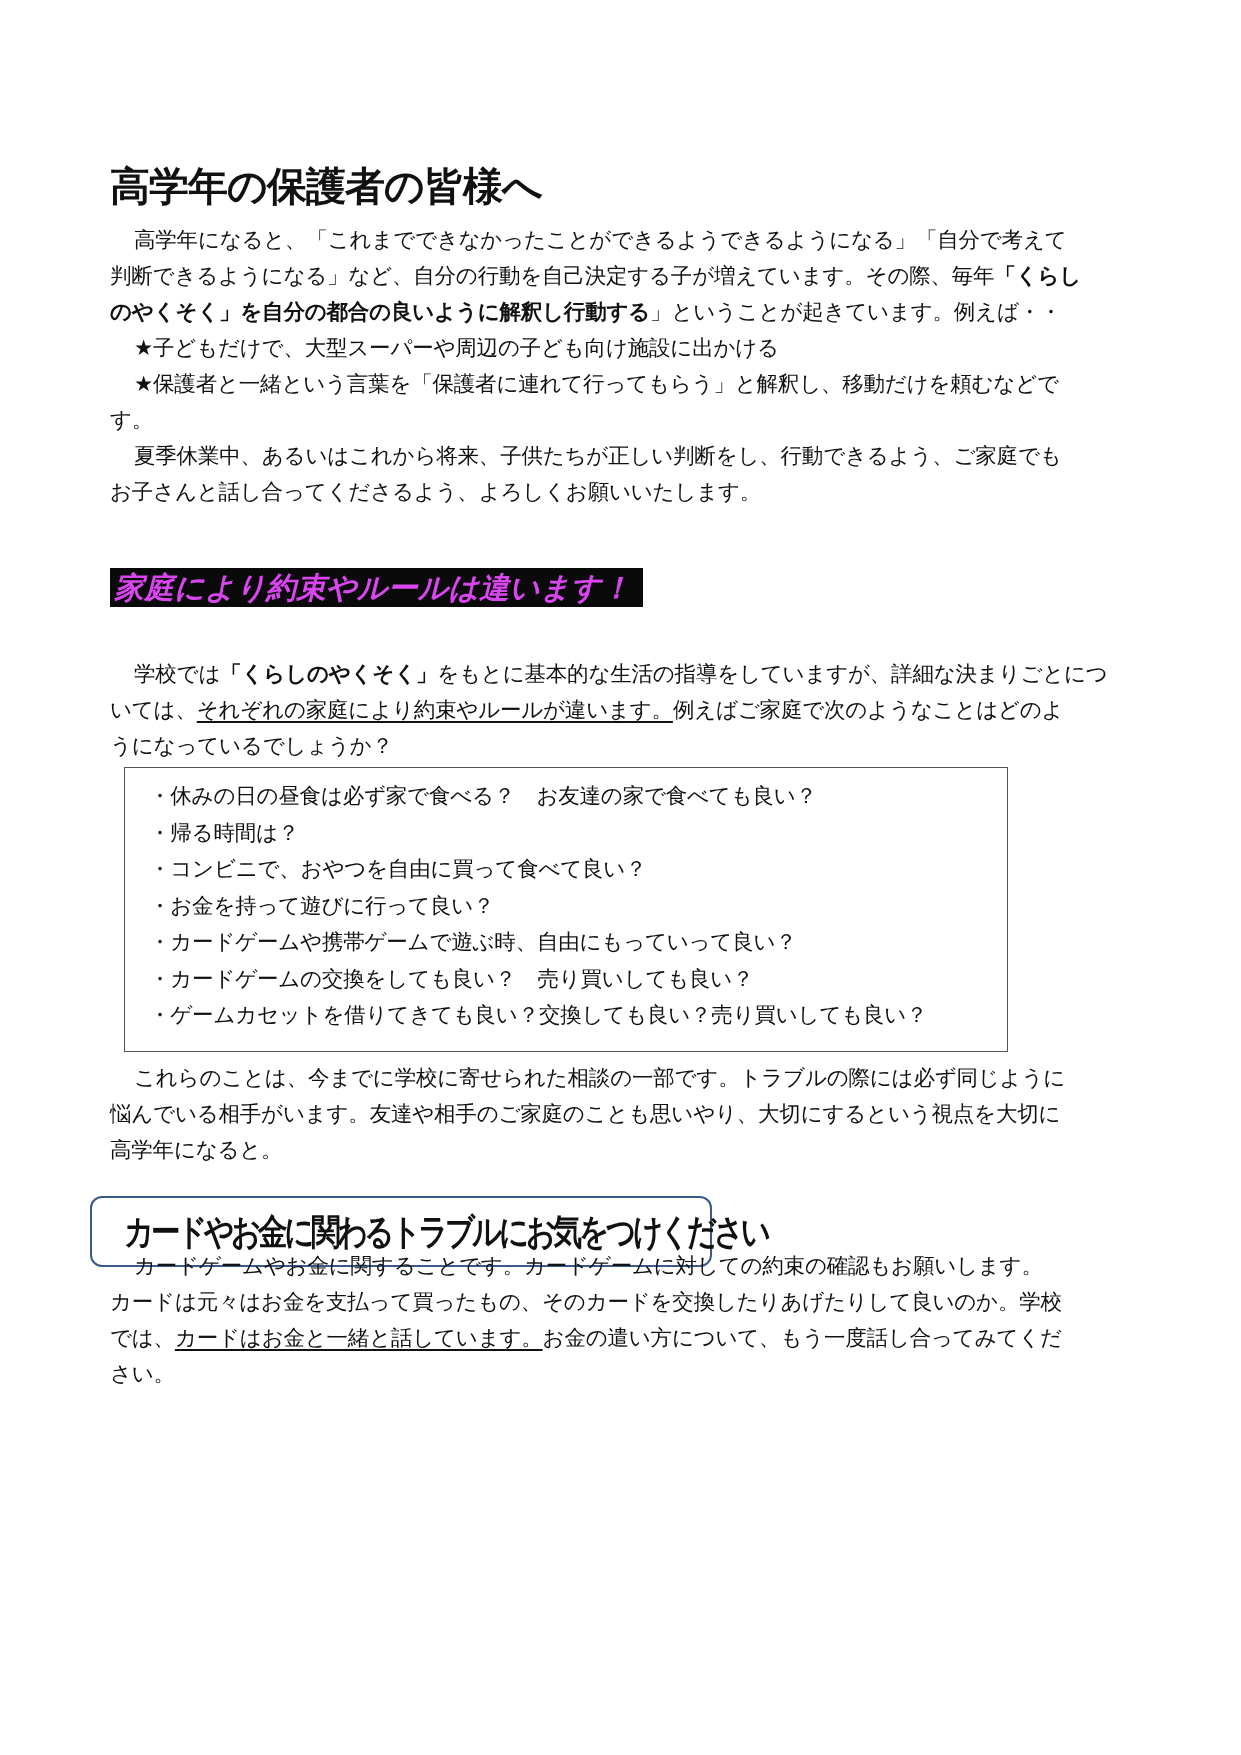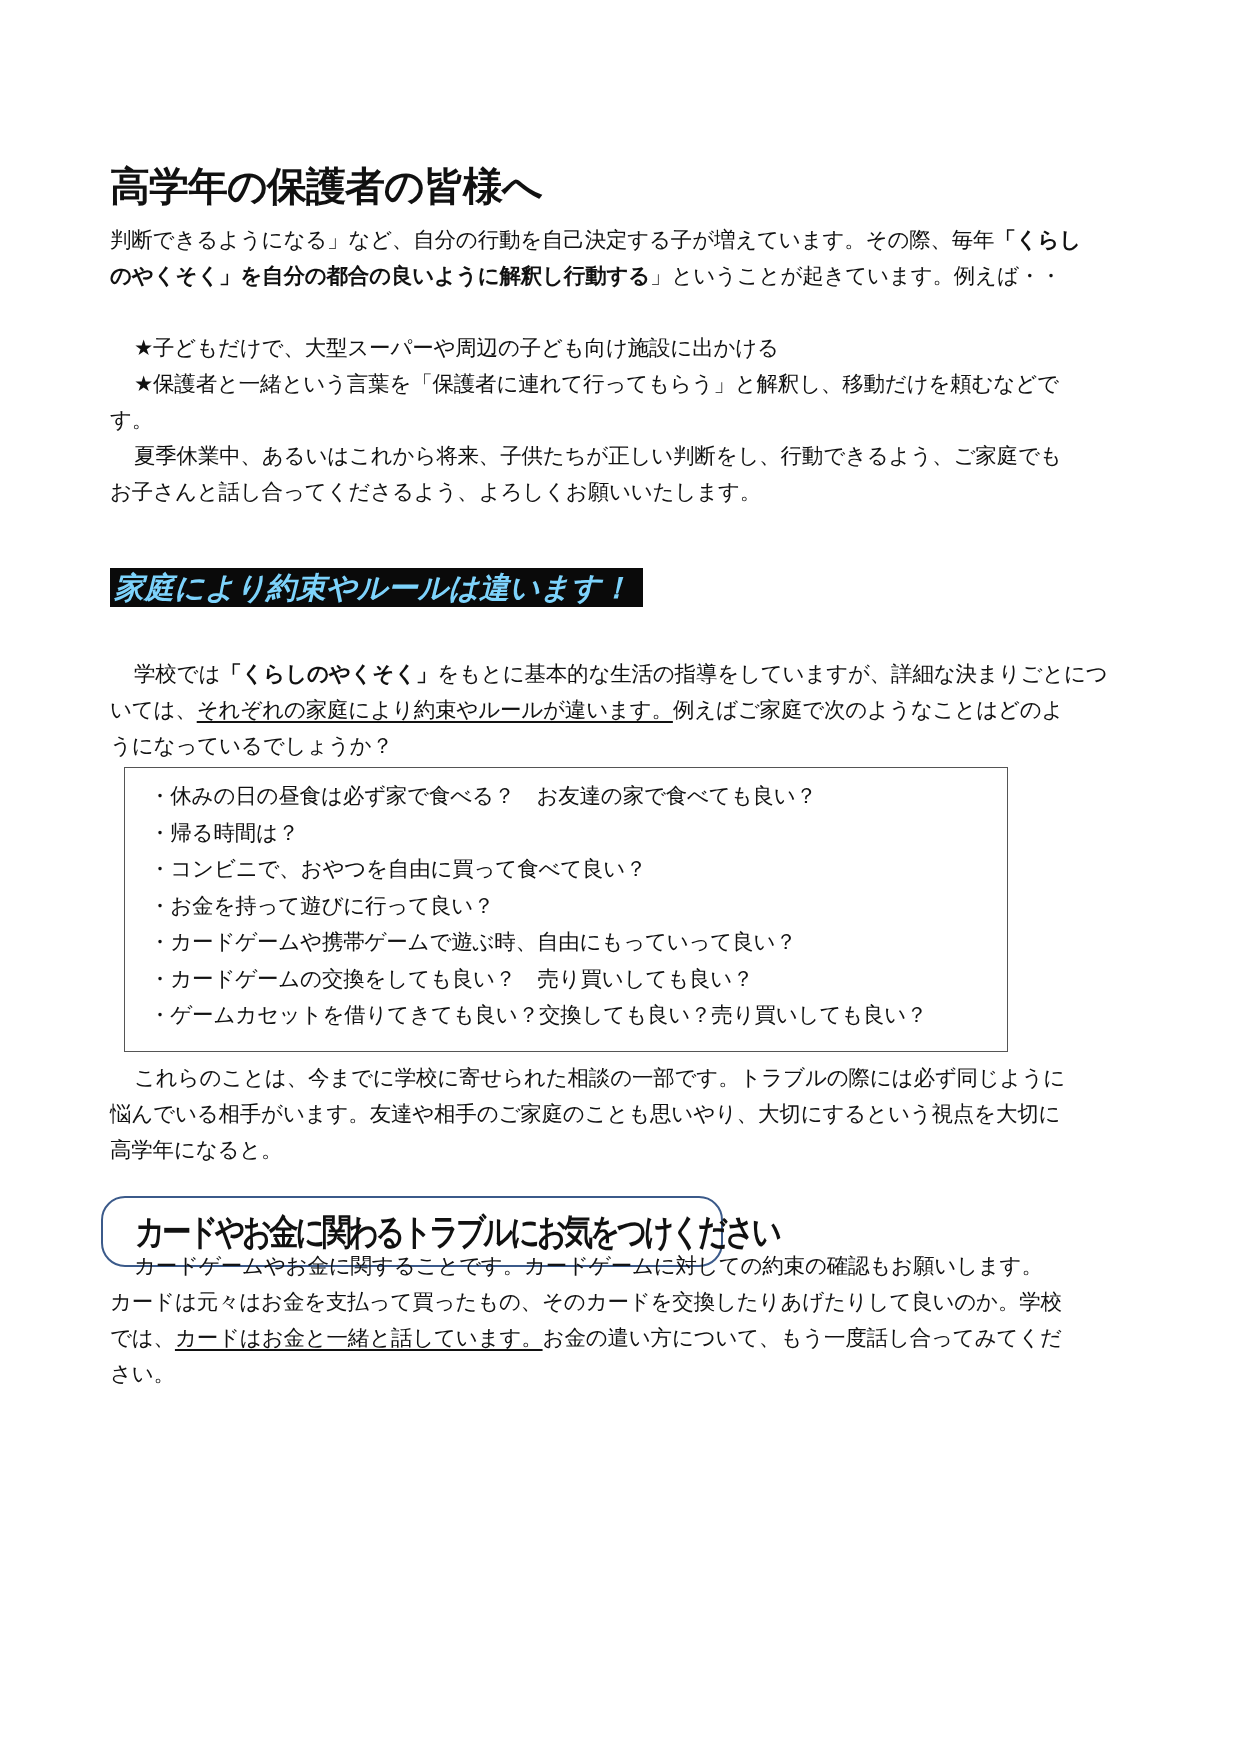--- a/index.html
+++ b/index.html
@@ -18,54 +18,55 @@
       position: absolute; left: 110px; width: 1022px;
       font-size: 21.5px; line-height: 36px; margin: 0;
       letter-spacing: -0.2px;
     }
     .para .indent { display: inline-block; width: 24px; }
     .bold { font-weight: bold; }
     .ul { text-decoration: underline; text-underline-offset: 4px; }
     .line { display: block; white-space: nowrap; }
     .banner {
       position: absolute; left: 110px; top: 568px;
-      background: #0a0a0a; color: #7dd3fc;
+      background: #0a0a0a; color: #d946ef;
       font-size: 30px; font-weight: bold; font-style: italic;
       padding: 0 12px 0 4px; height: 39px; line-height: 39px;
       white-space: nowrap;
     }
     .listbox {
       position: absolute; left: 124px; top: 767px; width: 884px; height: 285px;
       border: 1.5px solid #555555; box-sizing: border-box;
       padding: 10px 0 0 24px;
     }
     .listbox ul { list-style: none; margin: 0; padding: 0; }
     .listbox li {
       font-size: 21.5px; line-height: 36.5px; white-space: nowrap;
       letter-spacing: -0.2px;
     }
     .rbox {
-      position: absolute; left: 101px; top: 1196px; width: 622px; height: 71px;
-      border: 2px solid #3b5a8a; border-radius: 24px; box-sizing: border-box;
+      position: absolute; left: 90px; top: 1196px; width: 622px; height: 71px;
+      border: 2px solid #3b5a8a; border-radius: 12px; box-sizing: border-box;
     }
     .rbox-title {
       position: absolute; left: 32px; top: 6px;
       font-size: 36px; font-weight: bold; letter-spacing: -4px;
       transform: scaleX(0.82); transform-origin: left center;
       white-space: nowrap; line-height: 56px;
     }
   </style>
 </head>
 <body>
 
 <div class="page">
 
   <h1 class="title">高学年の保護者の皆様へ</h1>
 
   <div class="para" style="top:222px;">
+    <span class="line"><span class="indent"></span><span>高学年になると、「これまでできなかったことができるようできるようになる」「自分で考えて</span></span>
     <span class="line"><span>判断できるようになる」など、自分の行動を自己決定する子が増えています。その際、毎年</span><span class="bold">「くらし</span></span>
     <span class="line"><span class="bold">のやくそく」を自分の都合の良いように解釈し行動する</span><span>」ということが起きています。例えば・・</span></span>
   </div>
 
   <div class="para" style="top:330px;">
     <span class="line"><span class="indent"></span><span>★子どもだけで、大型スーパーや周辺の子ども向け施設に出かける</span></span>
     <span class="line"><span class="indent"></span><span>★保護者と一緒という言葉を「保護者に連れて行ってもらう」と解釈し、移動だけを頼むなどで</span></span>
     <span class="line">す。</span>
   </div>
 

